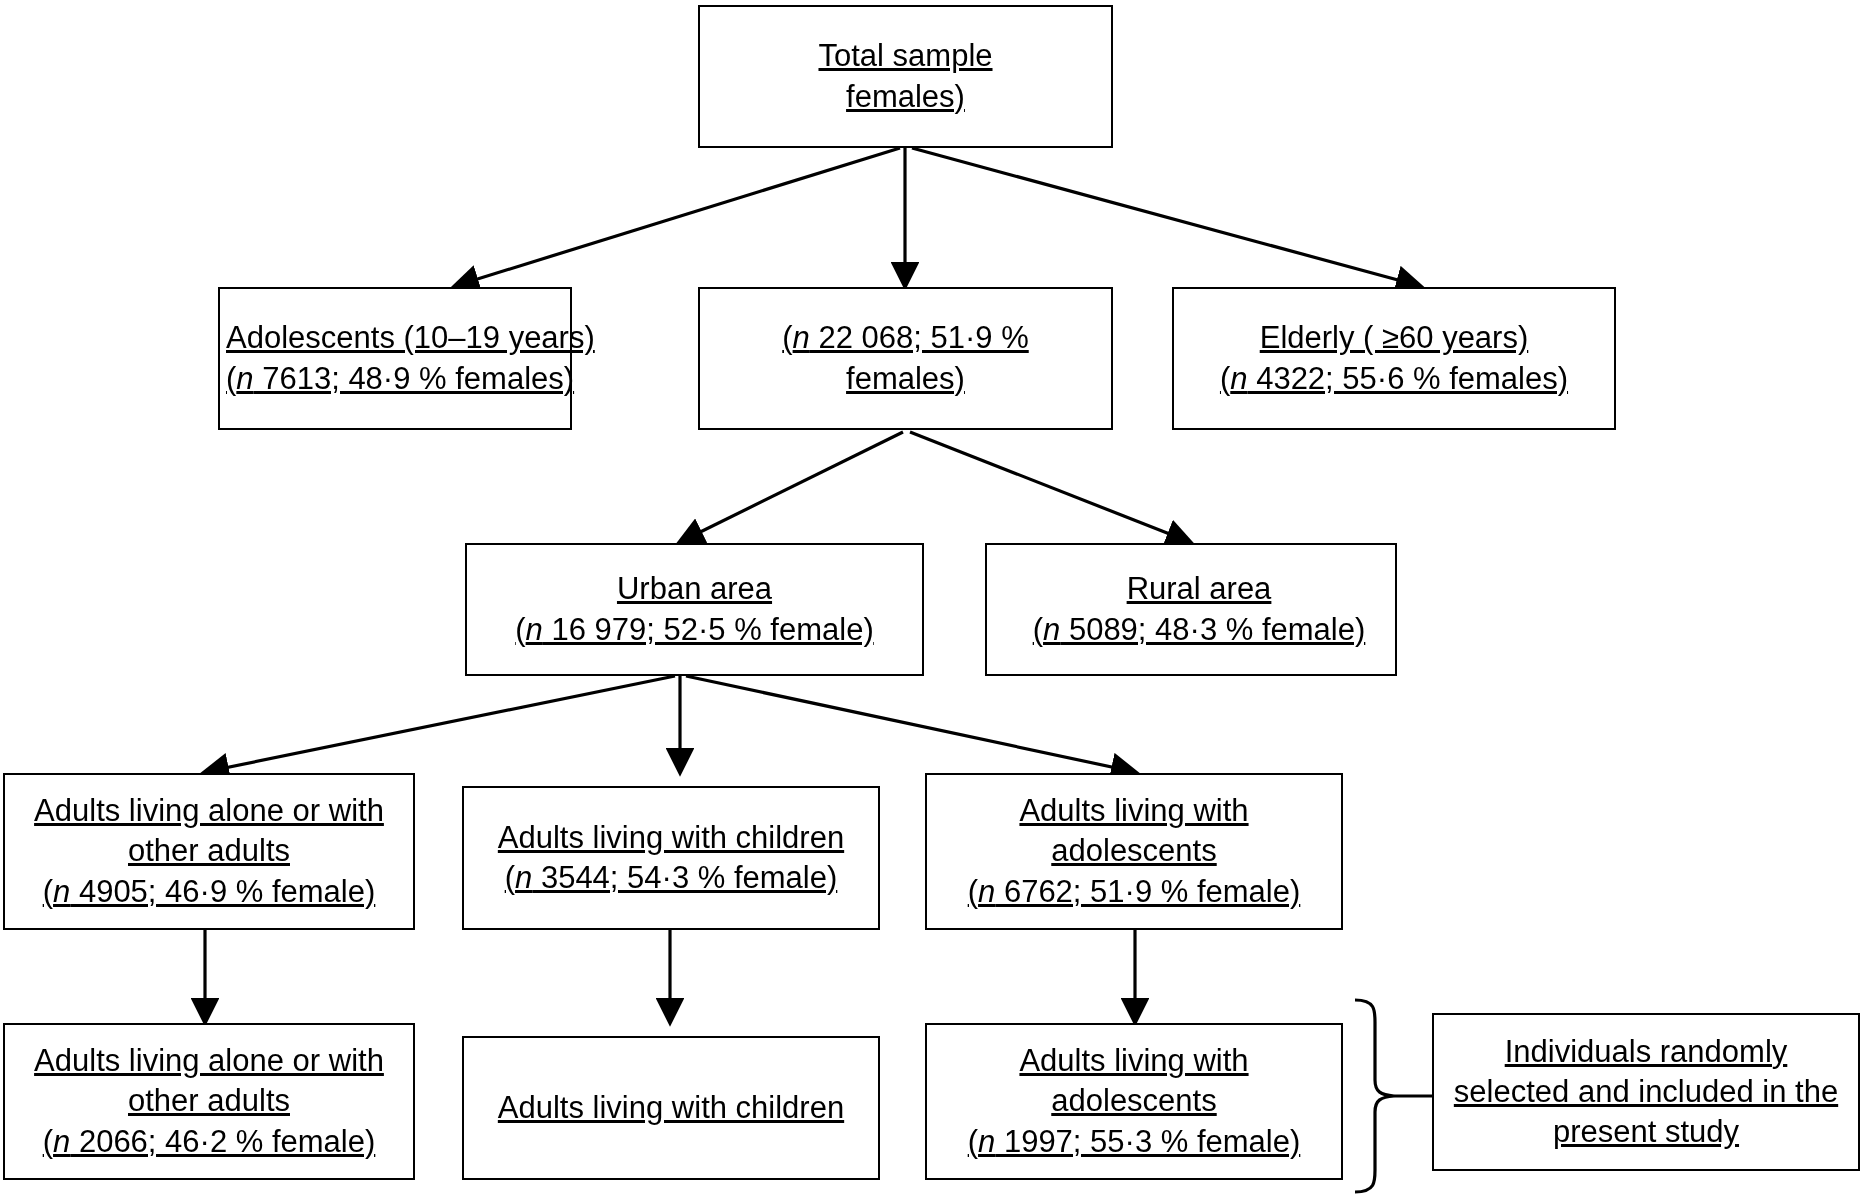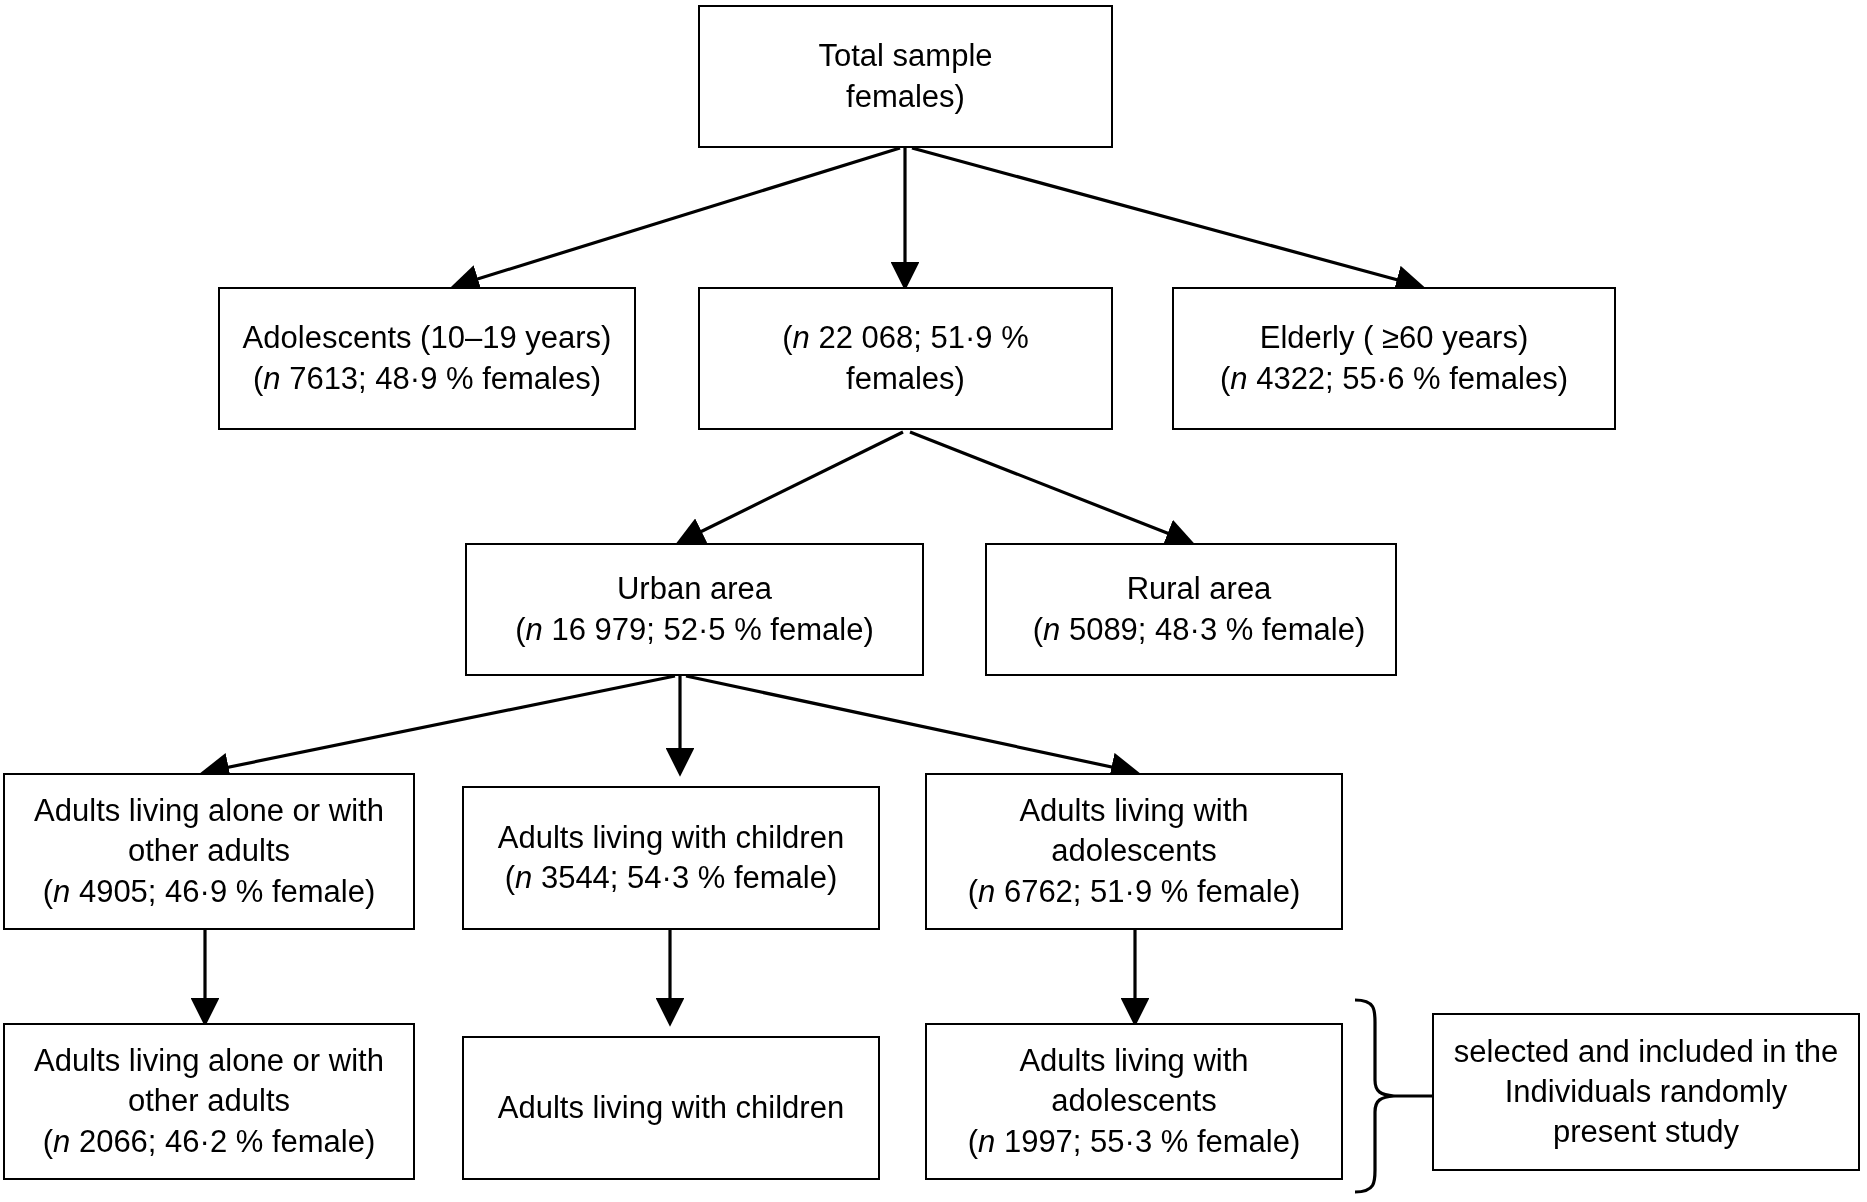--- a/index.html
+++ b/index.html
@@ -31,20 +31,21 @@
     box-sizing: border-box;
     border: 2.5px solid #000000;
     background: #ffffff;
     display: flex;
     align-items: center;
     justify-content: center;
     text-align: center;
     font-size: 31px;
     line-height: 1.30;
     padding: 2px 6px;
+    text-decoration: underline;
   }
   .node .lines {
     width: 100%;
   }
   .node .ln {
     display: block;
     white-space: nowrap;
   }
   .ital {
     font-style: italic;
@@ -111,21 +112,21 @@
     </g>
   </svg>
 
   <div class="node" style="left:698px; top:5px; width:415px; height:143px;">
     <span class="lines">
       <span class="ln">Total sample</span>
       <span class="ln">females)</span>
     </span>
   </div>
 
-  <div class="node" style="left:218px; top:287px; width:418px; height:143px;">
+  <div class="node" style="left:218px; top:287px; width:354px; height:143px;">
     <span class="lines">
       <span class="ln">Adolescents (10–19 years)</span>
       <span class="ln"><span>(</span><span class="ital">n</span><span> 7613; 48·9 % females)</span></span>
     </span>
   </div>
 
   <div class="node" style="left:698px; top:287px; width:415px; height:143px;">
     <span class="lines">
       <span class="ln"><span>(</span><span class="ital">n</span><span> 22 068; 51·9 %</span></span>
       <span class="ln">females)</span>
@@ -193,19 +194,19 @@
   <div class="node" style="left:925px; top:1023px; width:418px; height:157px;">
     <span class="lines">
       <span class="ln">Adults living with</span>
       <span class="ln">adolescents</span>
       <span class="ln"><span>(</span><span class="ital">n</span><span> 1997; 55·3 % female)</span></span>
     </span>
   </div>
 
   <div class="node" style="left:1432px; top:1013px; width:428px; height:158px;">
     <span class="lines">
+      <span class="ln">Individuals randomly</span>
       <span class="ln">selected and included in the</span>
-      <span class="ln">Individuals randomly</span>
       <span class="ln">present study</span>
     </span>
   </div>
 
 </div>
 
 </body></html>

